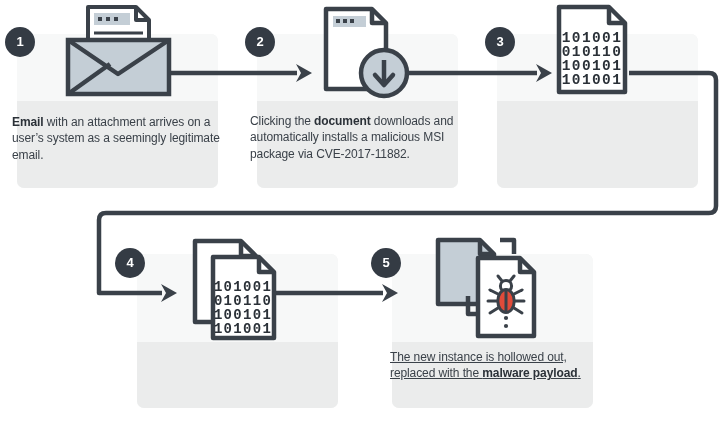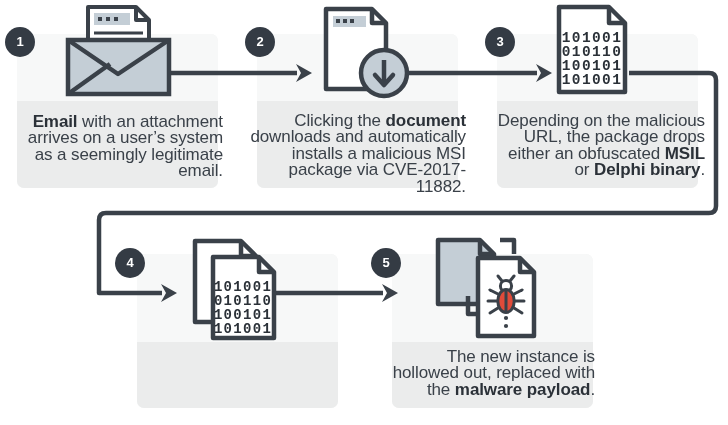--- a/index.html
+++ b/index.html
@@ -34,23 +34,23 @@
   }
   .panel .panel-body {
     position: absolute;
     left: 0; right: 0; bottom: 0;
     background: #ebecec;
   }
 
   
   .caption {
     position: absolute;
-    text-align: right;
+    text-align: left;
     color: #3a4149;
-    font-size: 17px;
+    font-size: 12px;
     line-height: 16.4px;
     letter-spacing: -0.1px;
   }
   .caption b { font-weight: bold; color: #2b3138; }
 
   
   .badge {
     position: absolute;
     width: 30px;
     height: 30px;
@@ -152,21 +152,20 @@
     <g stroke="#3a4149" stroke-width="4.5" fill="none">
       <line x1="72" y1="55" x2="72" y2="78"></line>
       <path d="M63 70 L72 80 L81 70" stroke-linejoin="round" stroke-linecap="round"></path>
     </g>
   </svg>
 
   <div class="panel" style="left:497px; top:34px; width:201px; height:154px;">
     <div class="panel-top" style="height:67px;"></div>
     <div class="panel-body" style="height:87px;"></div>
   </div>
-  <div class="caption" style="left:492px; top:113px; width:213px;">Depending on the malicious URL, the package drops either an obfuscated <b>MSIL</b> or <b>Delphi binary</b>.</div>
   <div class="badge" style="left:485px; top:27px;">3</div>
 
   <svg class="icon" style="left:553px; top:4px;" width="82" height="95" viewBox="0 0 82 95" xmlns="http://www.w3.org/2000/svg">
     <path d="M6 3 H56 L72 19 V88 H6 Z" fill="#ffffff" stroke="#3a4149" stroke-width="4.5" stroke-linejoin="round"></path>
     <path d="M56 3 V19 H72" fill="none" stroke="#3a4149" stroke-width="4.5" stroke-linejoin="round"></path>
     <text x="39" y="38" text-anchor="middle" font-family="'Liberation Mono', monospace" font-size="14.5" font-weight="bold" letter-spacing="1.4" fill="#2b3138">101001</text>
     <text x="39" y="52" text-anchor="middle" font-family="'Liberation Mono', monospace" font-size="14.5" font-weight="bold" letter-spacing="1.4" fill="#2b3138">010110</text>
     <text x="39" y="66" text-anchor="middle" font-family="'Liberation Mono', monospace" font-size="14.5" font-weight="bold" letter-spacing="1.4" fill="#2b3138">100101</text>
     <text x="39" y="80" text-anchor="middle" font-family="'Liberation Mono', monospace" font-size="14.5" font-weight="bold" letter-spacing="1.4" fill="#2b3138">101001</text>
   </svg>
@@ -185,21 +184,21 @@
     <text x="53" y="54" text-anchor="middle" font-family="'Liberation Mono', monospace" font-size="14" font-weight="bold" letter-spacing="1.3" fill="#2b3138">101001</text>
     <text x="53" y="68" text-anchor="middle" font-family="'Liberation Mono', monospace" font-size="14" font-weight="bold" letter-spacing="1.3" fill="#2b3138">010110</text>
     <text x="53" y="82" text-anchor="middle" font-family="'Liberation Mono', monospace" font-size="14" font-weight="bold" letter-spacing="1.3" fill="#2b3138">100101</text>
     <text x="53" y="96" text-anchor="middle" font-family="'Liberation Mono', monospace" font-size="14" font-weight="bold" letter-spacing="1.3" fill="#2b3138">101001</text>
   </svg>
 
   <div class="panel" style="left:392px; top:254px; width:201px; height:154px;">
     <div class="panel-top" style="height:88px;"></div>
     <div class="panel-body" style="height:66px;"></div>
   </div>
-  <div class="caption" style="left:390px; top:349px; width:205px;">The new instance is hollowed out, replaced with the <b>malware payload</b>.</div>
+  <div class="caption" style="left:390px; top:349px; width:205px;text-decoration:underline;">The new instance is hollowed out, replaced with the <b>malware payload</b>.</div>
   <div class="badge" style="left:371px; top:248px;">5</div>
 
   <svg class="icon" style="left:432px; top:236px;" width="108" height="108" viewBox="0 0 108 108" xmlns="http://www.w3.org/2000/svg">
 
     <path d="M6 4 H48 L62 18 V68 H6 Z" fill="#c4ced6" stroke="#3a4149" stroke-width="4.5" stroke-linejoin="round"></path>
     <path d="M48 4 V18 H62" fill="none" stroke="#3a4149" stroke-width="4.5" stroke-linejoin="round"></path>
 
     <path d="M68 4 H82 V18" fill="none" stroke="#3a4149" stroke-width="4.5" stroke-linejoin="round"></path>
     <path d="M36 60 V78 H52" fill="none" stroke="#3a4149" stroke-width="4.5" stroke-linejoin="round"></path>
 

